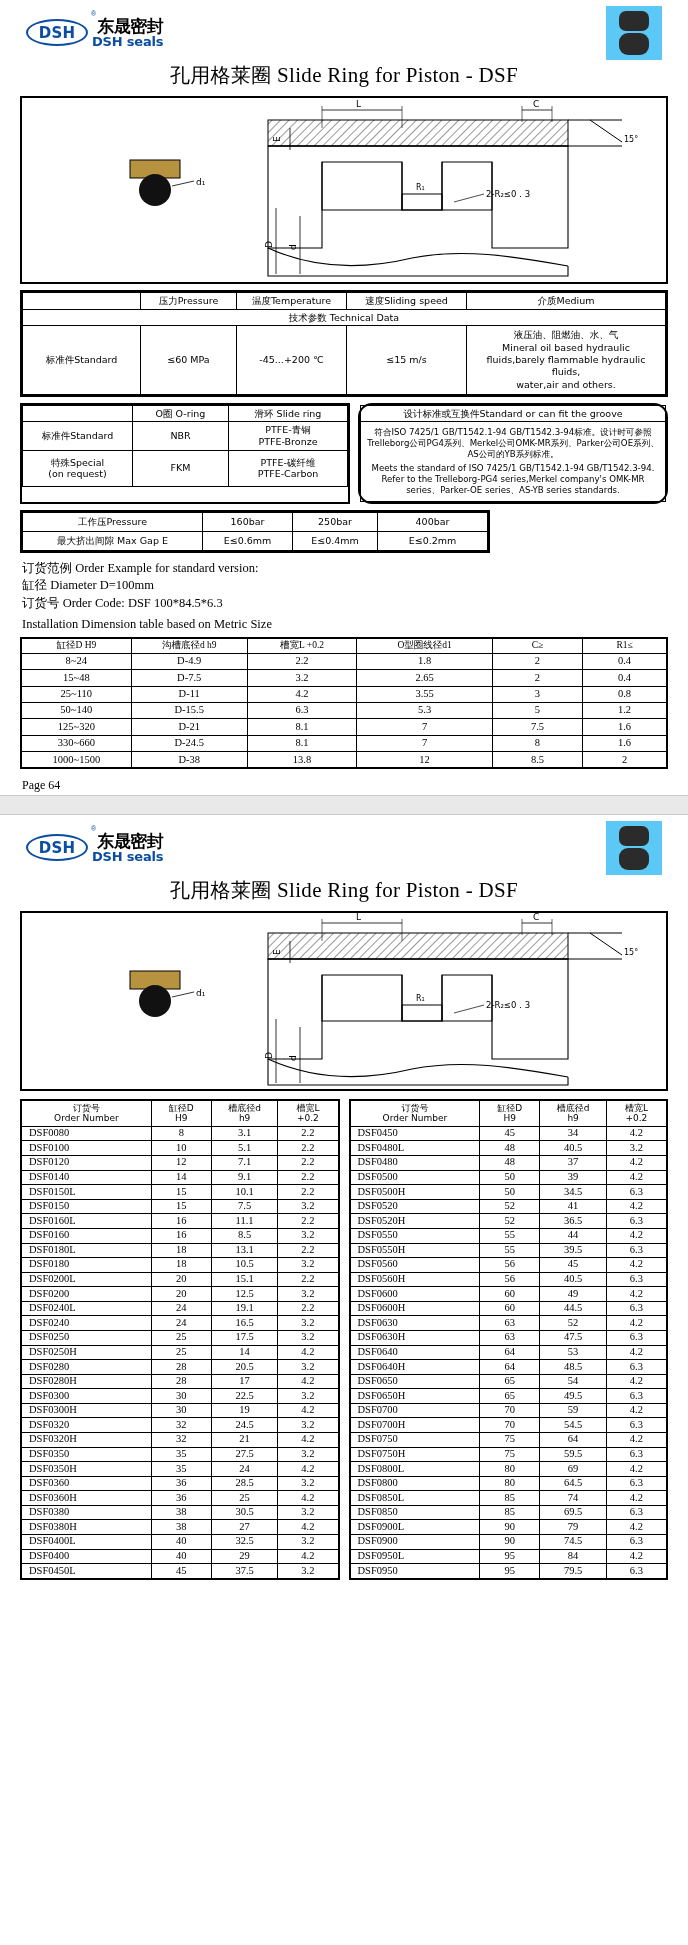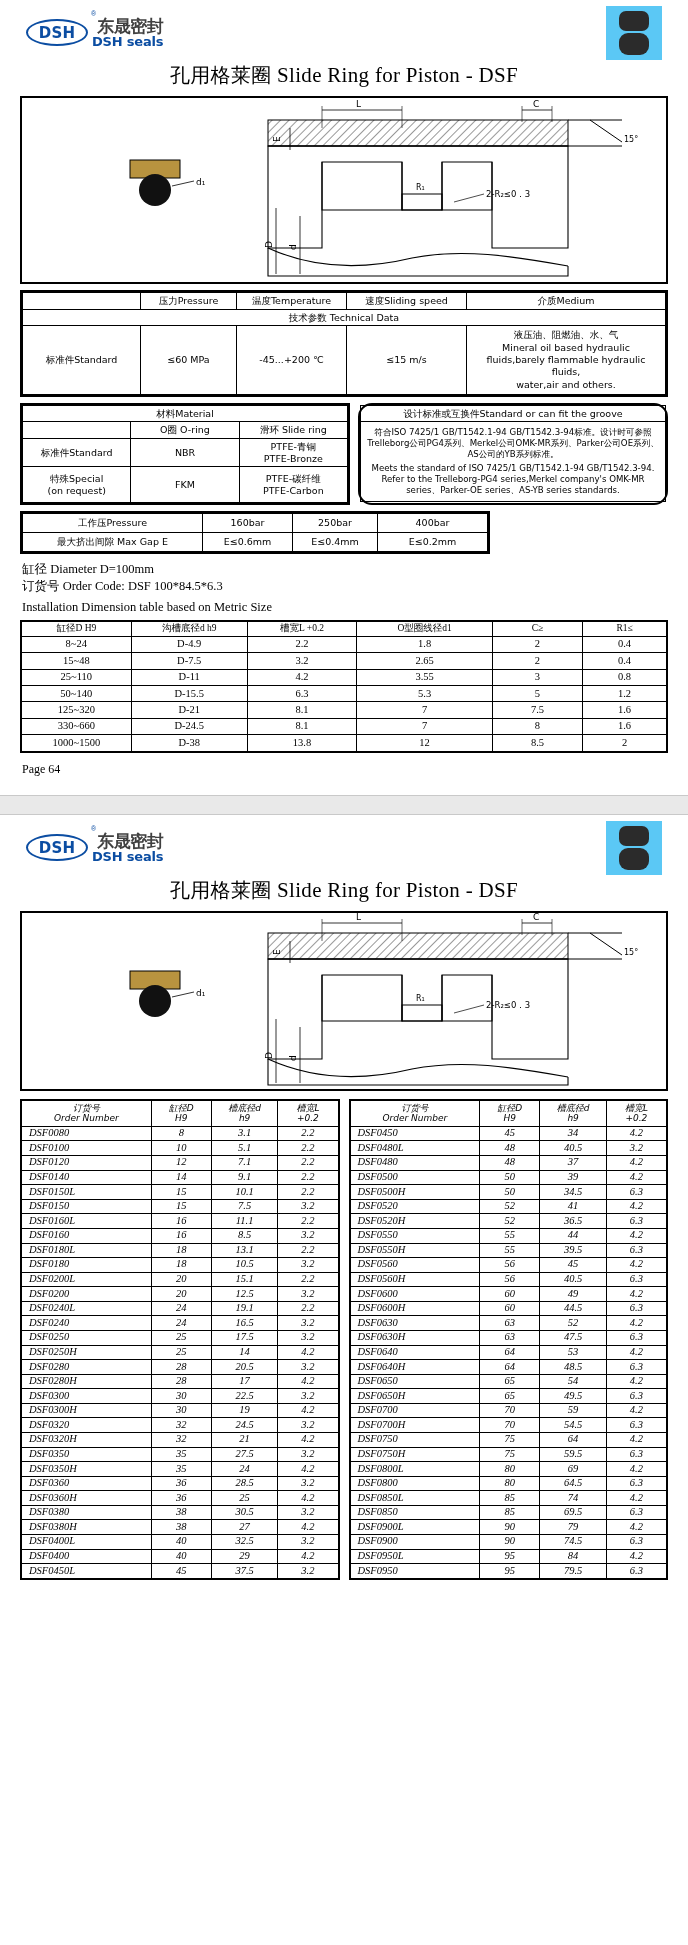--- a/index.html
+++ b/index.html
@@ -38,21 +38,21 @@
     width: 62px; height: 27px;
     border: 2.5px solid #0b4da2;
     border-radius: 50%;
     display: flex; align-items: center; justify-content: center;
     font-weight: bold; font-size: 15px; color: #0b4da2;
     letter-spacing: .3px;
     font-family: "DejaVu Sans", sans-serif;
   }
   .logo-reg { font-size: 7px; color: #0b4da2; vertical-align: top; position: relative; top: -8px; left: -1px;}
   .logo-txt { line-height: 1.02; }
-  .logo-cn { font-size: 17px; font-weight: bold; color: #404040;
+  .logo-cn { font-size: 17px; font-weight: bold; color: #000000;
              font-family: "DejaVu Sans", sans-serif; letter-spacing: -.5px; }
   .logo-en { font-size: 13px; font-weight: bold; color: #0b4da2;
              font-family: "DejaVu Sans", sans-serif; letter-spacing: -.2px; }
   .prodimg {
     width: 56px; height: 54px;
     background: #5bc8f5;
     position: relative;
   }
   .prodimg .seal-top {
     position: absolute; left: 13px; top: 5px;
@@ -142,21 +142,21 @@
   .dimwrap { border: 1.6px solid #000; }
 
   .pagenum {
     font-family: "Liberation Serif", serif;
     font-size: 12px;
     margin-top: 9px;
     margin-left: 2px;
   }
 
   
-  .ordtables { display: flex; gap: 9px; font-style: italic; }
+  .ordtables { display: flex; gap: 9px; }
   .ordtables > div { flex: 1; border: 1.6px solid #000; }
   table.ord {
     width: 100%;
     border-collapse: collapse;
     font-family: "Liberation Serif", serif;
     font-size: 10.5px;
     table-layout: fixed;
   }
   table.ord td {
     border: 1px solid #000;
@@ -286,23 +286,20 @@
     </tbody>
       </table>
   </div>
 
   <div class="spacer6"></div>
 
   <div class="two-col">
     <div class="outer">
       <table class="tb">
         <tbody>
-            <tr>
-          <td colspan="3">材料Material</td>
-        </tr>
         <tr>
           <td style="width:110px"></td>
           <td style="width:96px">O圈 O-ring</td>
           <td>滑环 Slide ring</td>
         </tr>
         <tr>
           <td style="padding:6px 2px">标准件Standard</td>
           <td>NBR</td>
           <td>
             <div>PTFE-青铜</div>
@@ -354,20 +351,21 @@
         <td style="padding:3px 2px">最大挤出间隙 Max Gap E</td>
         <td style="padding:3px 2px">E≤0.6mm</td>
         <td style="padding:3px 2px">E≤0.4mm</td>
         <td style="padding:3px 2px">E≤0.2mm</td>
       </tr>
     </tbody>
       </table>
   </div>
 
   <div class="orderblk">
+    <div>订货范例  Order Example for standard version:</div>
     <div>缸径  Diameter D=100mm</div>
     <div>订货号 Order Code: DSF 100*84.5*6.3</div>
     <div style="margin-top:3px">Installation Dimension table based on Metric Size</div>
   </div>
 
   <div class="dimwrap">
     <table class="dim">
       <tbody>
           <tr>
         <td style="width:17%">缸径D  H9</td>

